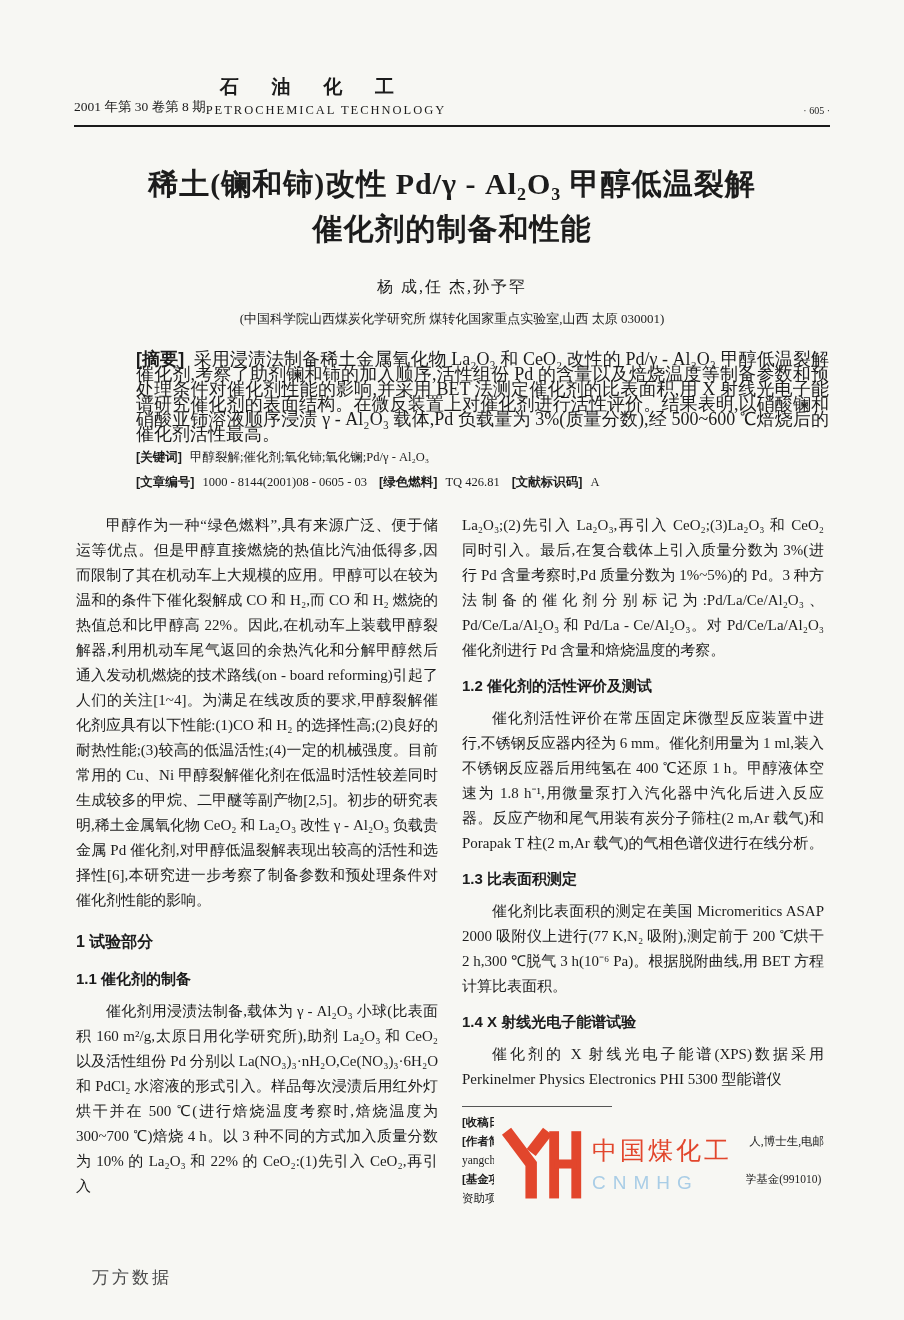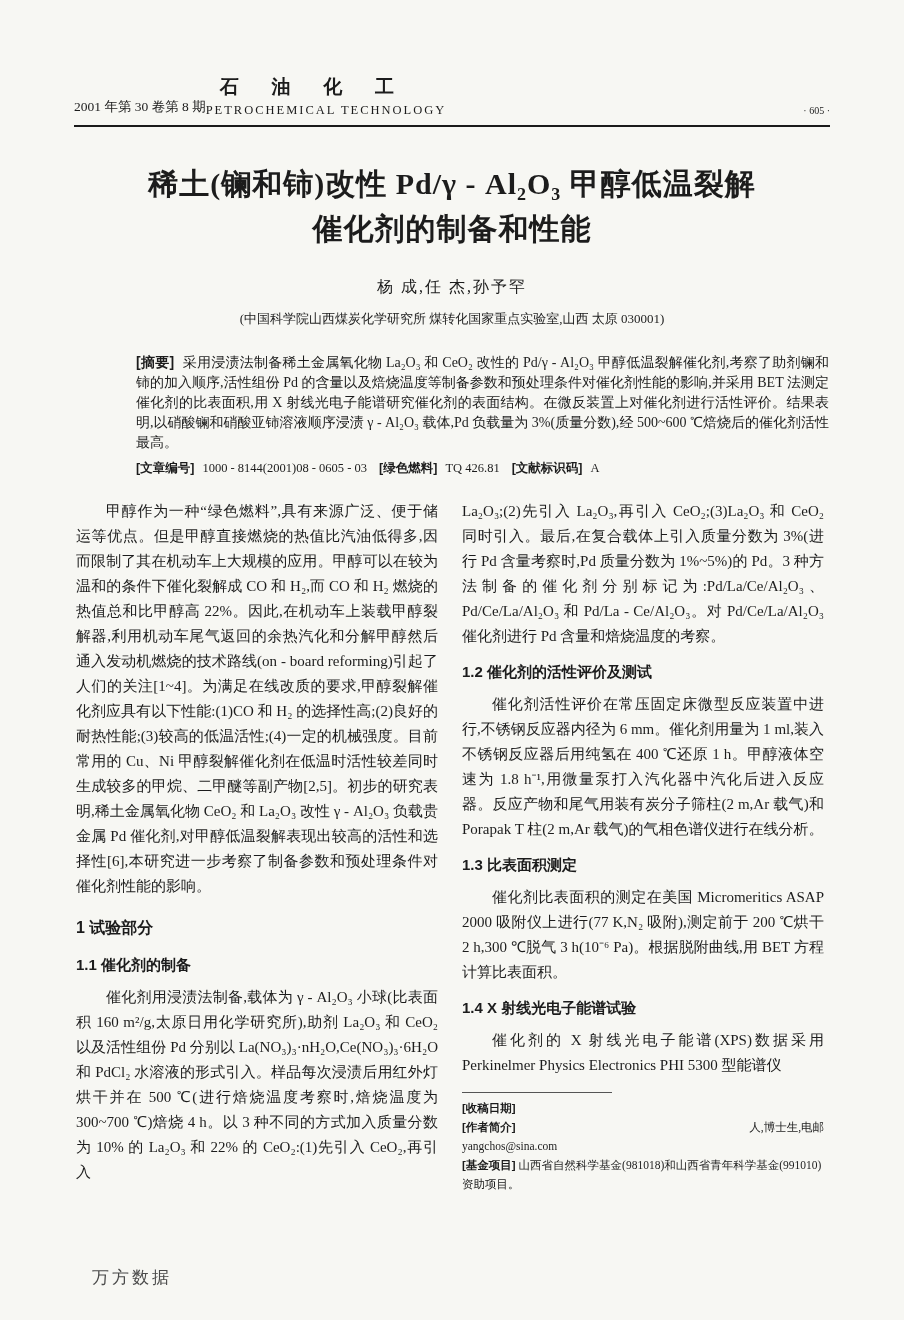--- a/index.html
+++ b/index.html
@@ -32,21 +32,21 @@
     text-align: center;
     font-size: 30px; line-height: 45px; font-weight: 700;
     letter-spacing: 1px;
   }
   .authors { text-align: center; font-size: 16px; margin-top: 26px; letter-spacing: 2px; }
   .affil { text-align: center; font-size: 13px; margin-top: 12px; color: #222; }
 
   
   .abstract {
     margin: 24px 75px 0 136px;
-    font-size: 14px; line-height: 20px; text-align: justify;
+    font-size: 18px; line-height: 15px; text-align: justify;
   }
   .lbl { font-weight: 700; font-family: "Liberation Sans", sans-serif; margin-right: 5px; }
   .keywords { margin: 5px 112px 0 136px; font-size: 12.5px; line-height: 20px; }
   .meta-row { margin: 7px 112px 0 136px; font-size: 12.5px; display: flex; gap: 12px; white-space: nowrap; }
 
   
   .columns { display: flex; gap: 24px; margin: 22px 76px 0; }
   .col { width: 362px; font-size: 15px; line-height: 25px; text-align: justify; }
   .col p { margin: 0; }
   p.indent { text-indent: 2em; }
@@ -108,20 +108,24 @@
     <span>催化剂的制备和性能</span>
   </h1>
   <div class="authors">杨  成,任  杰,孙予罕</div>
   <div class="affil">(中国科学院山西煤炭化学研究所 煤转化国家重点实验室,山西 太原 030001)</div>
 
   <p class="abstract">
     <span class="lbl">[摘要]</span>
     <span>采用浸渍法制备稀土金属氧化物 La₂O₃ 和 CeO₂ 改性的 Pd/γ - Al₂O₃ 甲醇低温裂解催化剂,考察了助剂镧和铈的加入顺序,活性组份 Pd 的含量以及焙烧温度等制备参数和预处理条件对催化剂性能的影响,并采用 BET 法测定催化剂的比表面积,用 X 射线光电子能谱研究催化剂的表面结构。在微反装置上对催化剂进行活性评价。结果表明,以硝酸镧和硝酸亚铈溶液顺序浸渍 γ - Al₂O₃ 载体,Pd 负载量为 3%(质量分数),经 500~600 ℃焙烧后的催化剂活性最高。</span>
   </p>
 
+  <p class="keywords">
+    <span class="lbl">[关键词]</span>
+    <span>甲醇裂解;催化剂;氧化铈;氧化镧;Pd/γ - Al₂O₃</span>
+  </p>
 
   <div class="meta-row">
     <span>
       <span class="lbl">[文章编号]</span>
       <span>1000 - 8144(2001)08 - 0605 - 03</span>
     </span>
     <span>
       <span class="lbl">[绿色燃料]</span>
       <span>TQ 426.81</span>
     </span>
@@ -161,16 +165,29 @@
         <div>yangchos@sina.com</div>
         <div>
           <span class="fn-lbl">[基金项目]</span>
           <span>山西省自然科学基金(981018)和山西省青年科学基金(991010)资助项目。</span>
         </div>
       </div>
     </div>
 
   </div>
 
+  <div class="watermark">
+    <svg class="wm-logo" viewBox="0 0 100 92" aria-hidden="true">
+      <path d="M8 6 L38 46 L38 88" stroke="#e2462c" stroke-width="14" fill="none"></path>
+      <path d="M58 6 L38 32" stroke="#e2462c" stroke-width="14" fill="none"></path>
+      <path d="M66 6 L66 88" stroke="#e2462c" stroke-width="12" fill="none"></path>
+      <path d="M93 6 L93 88" stroke="#e2462c" stroke-width="12" fill="none"></path>
+      <path d="M66 46 L93 46" stroke="#e2462c" stroke-width="11" fill="none"></path>
+    </svg>
+    <div class="wm-text">
+      <div class="wm-cn">中国煤化工</div>
+      <div class="wm-en">CNMHG</div>
+    </div>
+  </div>
 
   <div class="wanfang">万方数据</div>
 
 </div>
 
 </body></html>

